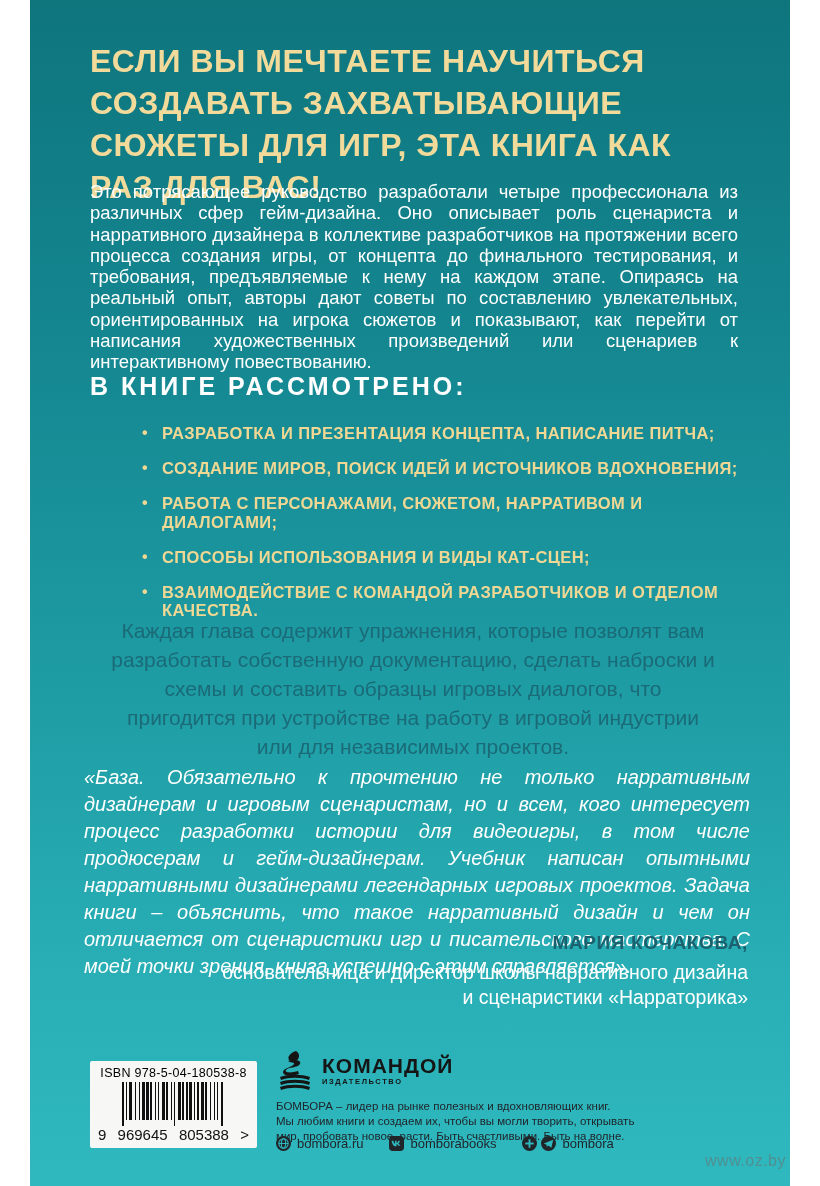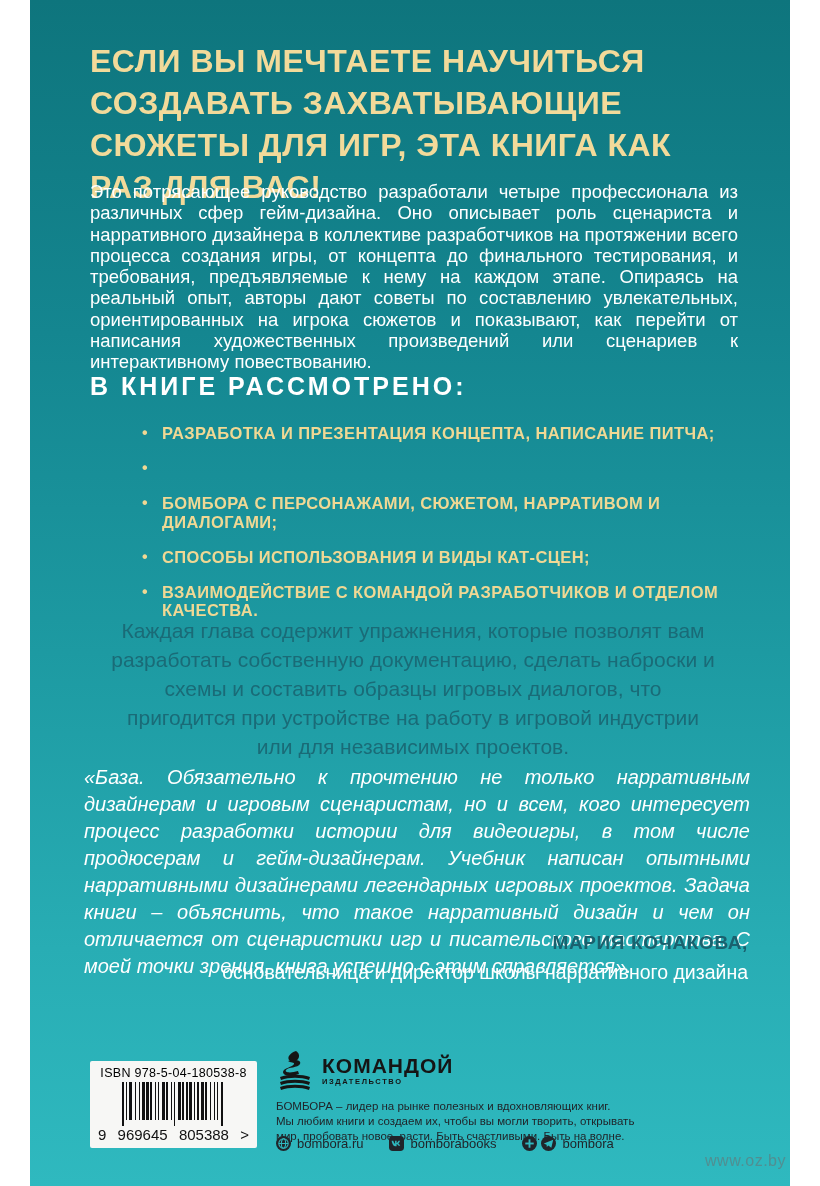--- a/index.html
+++ b/index.html
@@ -197,43 +197,45 @@
 
   <h2 class="section-title">В КНИГЕ РАССМОТРЕНО:</h2>
 
   <ul class="bullet-list">
     <li>
       <span class="bullet-dot">•</span>
       <span>РАЗРАБОТКА И ПРЕЗЕНТАЦИЯ КОНЦЕПТА, НАПИСАНИЕ ПИТЧА;</span>
     </li>
     <li>
       <span class="bullet-dot">•</span>
-    </li>
-    <li>
-      <span class="bullet-dot">•</span>
-      <span>БОМБОРА С ПЕРСОНАЖАМИ, СЮЖЕТОМ, НАРРАТИВОМ И ДИАЛОГАМИ;</span>
+      <span>СОЗДАНИЕ МИРОВ, ПОИСК ИДЕЙ И ИСТОЧНИКОВ ВДОХНОВЕНИЯ;</span>
+    </li>
+    <li>
+      <span class="bullet-dot">•</span>
+      <span>РАБОТА С ПЕРСОНАЖАМИ, СЮЖЕТОМ, НАРРАТИВОМ И ДИАЛОГАМИ;</span>
     </li>
     <li>
       <span class="bullet-dot">•</span>
       <span>СПОСОБЫ ИСПОЛЬЗОВАНИЯ И ВИДЫ КАТ-СЦЕН;</span>
     </li>
     <li>
       <span class="bullet-dot">•</span>
       <span>ВЗАИМОДЕЙСТВИЕ С КОМАНДОЙ РАЗРАБОТЧИКОВ И ОТДЕЛОМ КАЧЕСТВА.</span>
     </li>
   </ul>
 
   <p class="exercises-note">Каждая глава содержит упражнения, которые позволят вам разработать собственную документацию, сделать наброски и схемы и составить образцы игровых диалогов, что пригодится при устройстве на работу в игровой индустрии или для независимых проектов.</p>
 
   <p class="quote">«База. Обязательно к прочтению не только нарративным дизайнерам и игровым сценаристам, но и всем, кого интересует процесс разработки истории для видеоигры, в том числе продюсерам и гейм-дизайнерам. Учебник написан опытными нарративными дизайнерами легендарных игровых проектов. Задача книги – объяснить, что такое нарративный дизайн и чем он отличается от сценаристики игр и писательского мастерства. С моей точки зрения, книга успешно с этим справляется».</p>
 
   <div class="attribution">
     <div class="author-name">МАРИЯ КОЧАКОВА,</div>
     <div class="author-title">
       <div>основательница и директор школы нарративного дизайна</div>
+      <div>и сценаристики «Нарраторика»</div>
     </div>
   </div>
 
   <div class="isbn-box">
     <div class="isbn-label">ISBN 978-5-04-180538-8</div>
     <div class="barcode-bars" id="barcode">
         <span class="bar tall" style="width: 2.9px;"></span>
         <span class="tall" style="width: 1.45px;"></span>
         <span class="bar" style="width: 1.45px;"></span>
         <span style="width: 1.45px;"></span>

